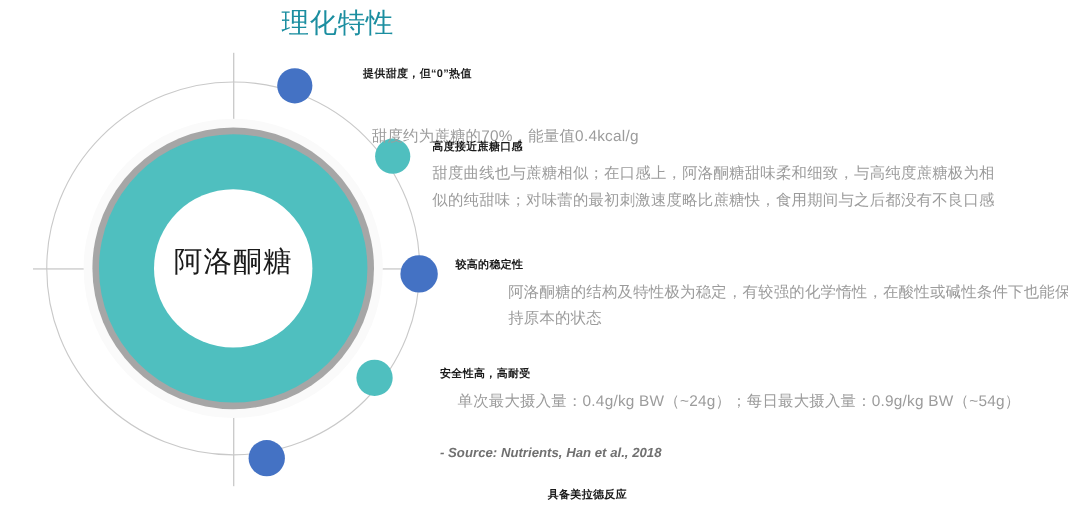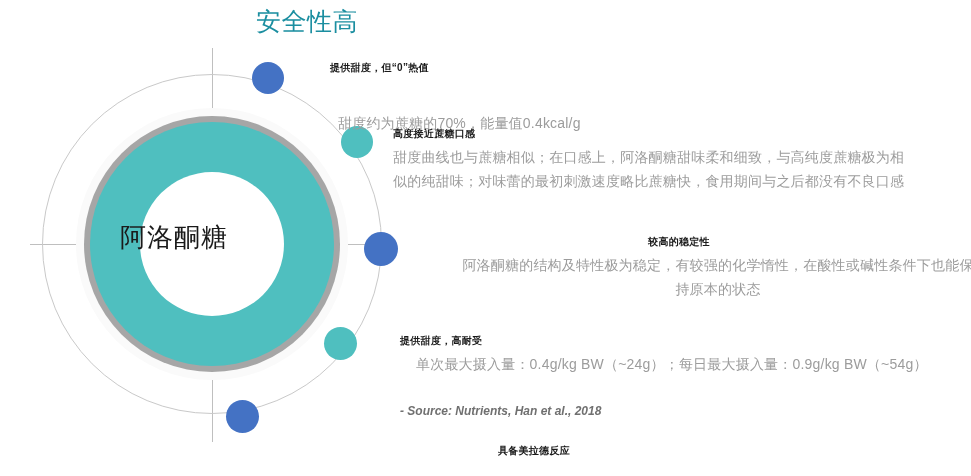--- a/index.html
+++ b/index.html
@@ -106,21 +106,21 @@
     width: 144px;
     height: 144px;
     border-radius: 50%;
     background: #FFFFFF;
   }
   .donut-label {
     position: absolute;
     left: 120px;
     top: 192px;
     width: 184px;
-    text-align: left;
+    text-align: center;
     font-size: 26px;
     color: #1A1A1A;
     letter-spacing: 1px;
     line-height: 30px;
     white-space: nowrap;
   }
 
   
   .node {
     position: absolute;
@@ -151,21 +151,21 @@
     color: #707070;
     line-height: 14px;
     white-space: nowrap;
   }
 </style>
 </head>
 <body>
 
 <div id="slide">
 
-  <div id="slide-title">安全性高</div>
+  <div id="slide-title">理化特性</div>
 
   <div class="diagram">
 
     <div class="guide guide-v"></div>
     <div class="guide guide-h"></div>
 
     <div class="outer-ring"></div>
     <div class="halo"></div>
     <div class="donut-rim"></div>
     <div class="donut-teal"></div>
@@ -187,27 +187,27 @@
   <div class="block" style="left:330px; top:57px; width:630px;">
     <div class="block-head">提供甜度，但“0”热值</div>
     <div class="block-body" style="padding-left:8px;margin-top:32px;">甜度约为蔗糖的70%，能量值0.4kcal/g</div>
   </div>
 
   <div class="block" style="left:393px; top:123px; width:540px;">
     <div class="block-head">高度接近蔗糖口感</div>
     <div class="block-body" style="width:525px;">甜度曲线也与蔗糖相似；在口感上，阿洛酮糖甜味柔和细致，与高纯度蔗糖极为相似的纯甜味；对味蕾的最初刺激速度略比蔗糖快，食用期间与之后都没有不良口感</div>
   </div>
 
-  <div class="block" style="left:414px; top:231px; width:530px;text-align:center;">
+  <div class="block" style="left:414px; top:231px; width:530px;">
     <div class="block-head">较高的稳定性</div>
     <div class="block-body" style="width:512px;margin-left:48px;">阿洛酮糖的结构及特性极为稳定，有较强的化学惰性，在酸性或碱性条件下也能保持原本的状态</div>
   </div>
 
   <div class="block" style="left:400px; top:330px; width:560px;">
-    <div class="block-head">提供甜度，高耐受</div>
+    <div class="block-head">安全性高，高耐受</div>
     <div class="block-body" style="width:552px;margin-left:16px;">单次最大摄入量：0.4g/kg BW（~24g）；每日最大摄入量：0.9g/kg BW（~54g）</div>
   </div>
 
   <div class="source-note" style="left:400px; top:404px;">- Source: Nutrients, Han et al., 2018</div>
 
   <div class="block" style="left:270px; top:440px; width:300px;text-align:right;">
     <div class="block-head">具备美拉德反应</div>
   </div>
 
 </div>

